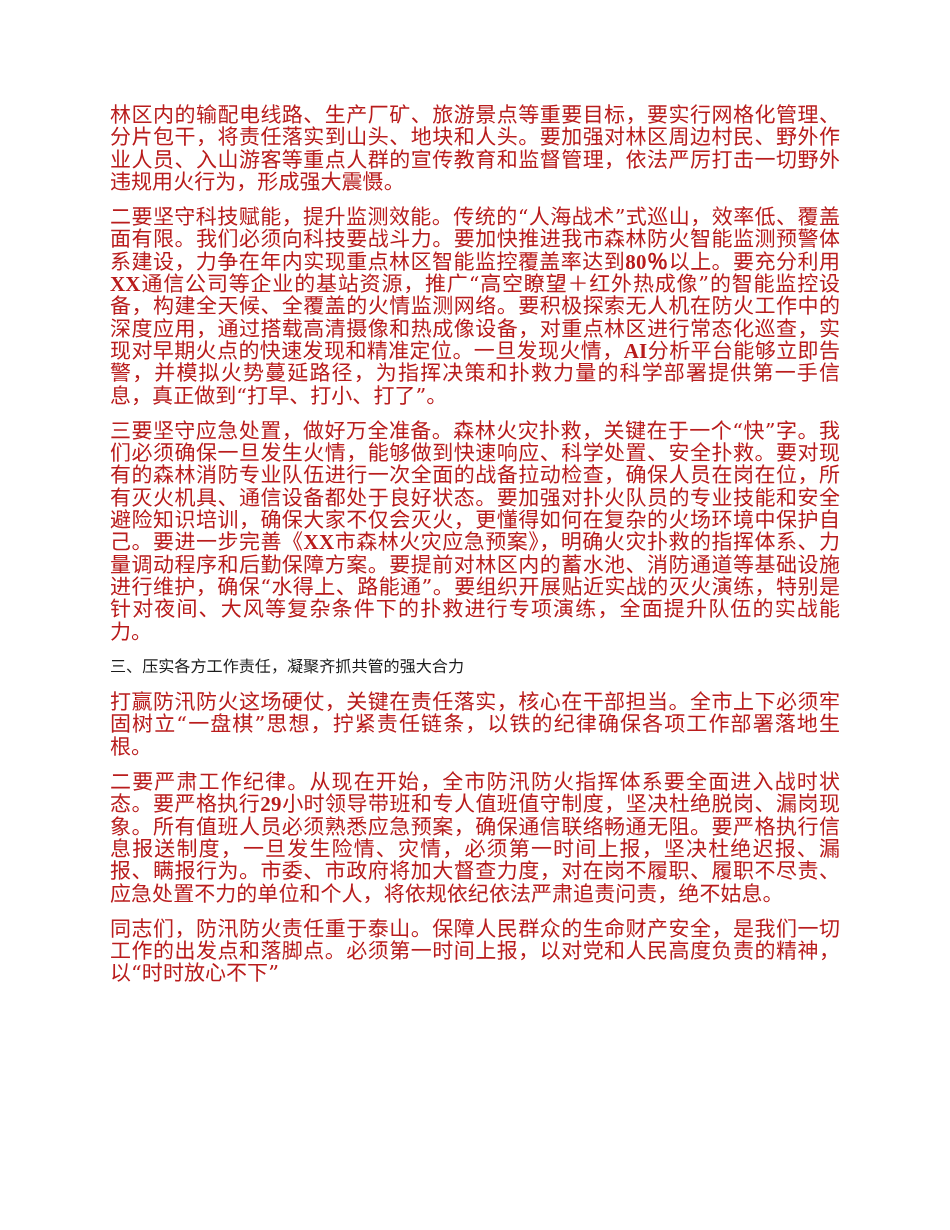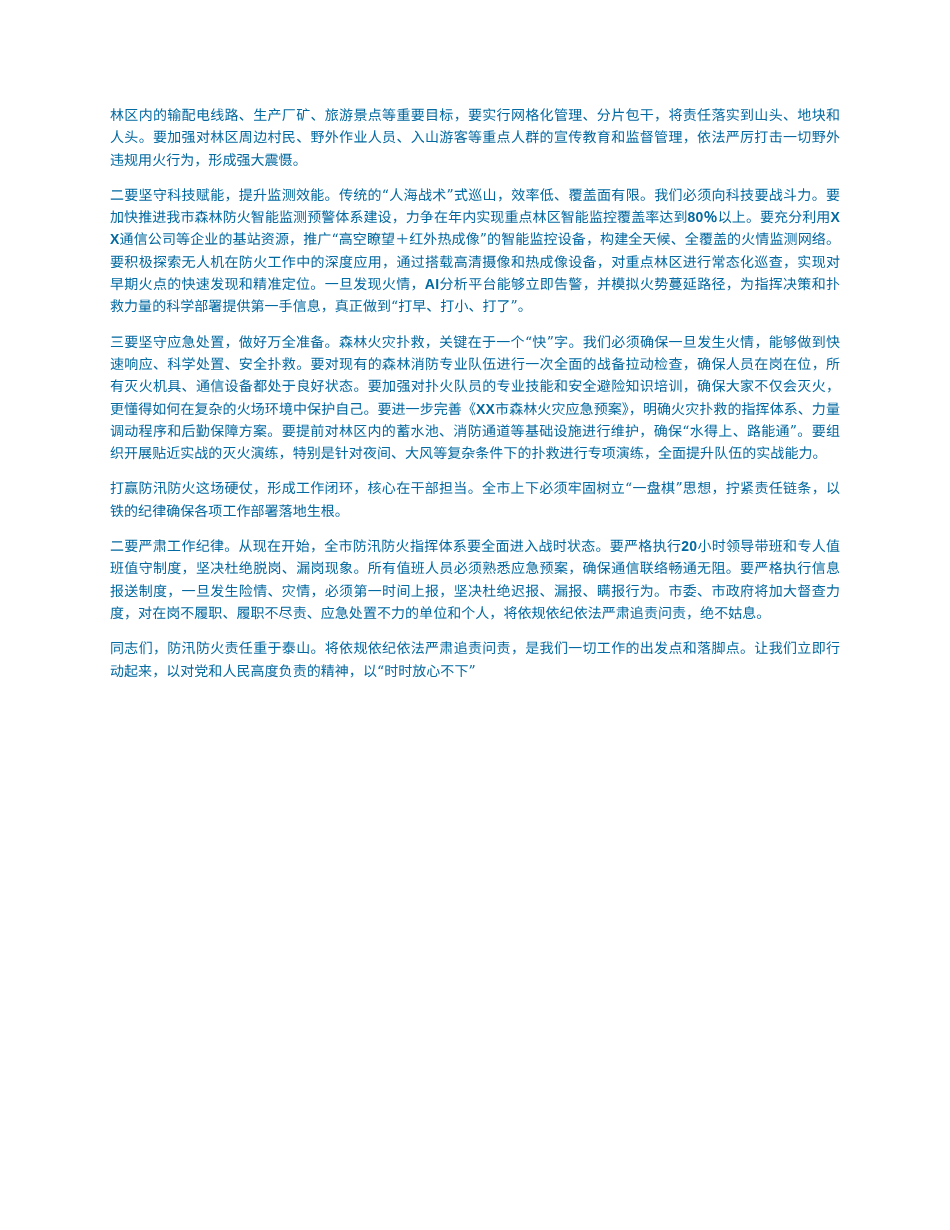--- a/index.html
+++ b/index.html
@@ -20,53 +20,54 @@
     width: 950px;
     height: 1230px;
     padding: 104px 110px 60px 110px;
     background: #ffffff;
   }
   .doc-body {
     width: 730px;
   }
   p.para {
     margin: 0 0 13px 0;
-    font-size: 14px;
+    font-size: 21px;
     line-height: 22.3px;
     text-align: justify;
     text-justify: inter-ideograph;
     letter-spacing: 0.05px;
     word-break: break-all;
-    color: #0369a1;
+    color: #b91c1c;
     font-family: "DejaVu Serif", "Liberation Serif", serif;
     text-indent: 0;
   }
   p.para:last-child {
     margin-bottom: 0;
   }
   p.heading {
     margin: 0 0 13px 0;
     font-size: 16.1px;
     line-height: 22.3px;
     text-align: left;
     color: #1c1c1c;
     font-family: "DejaVu Serif", "Liberation Serif", serif;
   }
   
   .lat {
-    font-family: Liberation Sans, sans-serif;
+    font-family: Liberation Serif, serif;
     font-weight: 700;
     letter-spacing: 0.2px;
   }
 </style>
 </head>
 <body>
 
 <div class="page">
   <div class="doc-body" id="doc-body">
       <p class="para">林区内的输配电线路、生产厂矿、旅游景点等重要目标，要实行网格化管理、分片包干，将责任落实到山头、地块和人头。要加强对林区周边村民、野外作业人员、入山游客等重点人群的宣传教育和监督管理，依法严厉打击一切野外违规用火行为，形成强大震慑。</p>
       <p class="para">二要坚守科技赋能，提升监测效能。传统的“人海战术”式巡山，效率低、覆盖面有限。我们必须向科技要战斗力。要加快推进我市森林防火智能监测预警体系建设，力争在年内实现重点林区智能监控覆盖率达到<span class="lat">80％</span>以上。要充分利用<span class="lat">XX</span>通信公司等企业的基站资源，推广“高空瞭望＋红外热成像”的智能监控设备，构建全天候、全覆盖的火情监测网络。要积极探索无人机在防火工作中的深度应用，通过搭载高清摄像和热成像设备，对重点林区进行常态化巡查，实现对早期火点的快速发现和精准定位。一旦发现火情，<span class="lat">AI</span>分析平台能够立即告警，并模拟火势蔓延路径，为指挥决策和扑救力量的科学部署提供第一手信息，真正做到“打早、打小、打了”。</p>
       <p class="para">三要坚守应急处置，做好万全准备。森林火灾扑救，关键在于一个“快”字。我们必须确保一旦发生火情，能够做到快速响应、科学处置、安全扑救。要对现有的森林消防专业队伍进行一次全面的战备拉动检查，确保人员在岗在位，所有灭火机具、通信设备都处于良好状态。要加强对扑火队员的专业技能和安全避险知识培训，确保大家不仅会灭火，更懂得如何在复杂的火场环境中保护自己。要进一步完善《<span class="lat">XX</span>市森林火灾应急预案》，明确火灾扑救的指挥体系、力量调动程序和后勤保障方案。要提前对林区内的蓄水池、消防通道等基础设施进行维护，确保“水得上、路能通”。要组织开展贴近实战的灭火演练，特别是针对夜间、大风等复杂条件下的扑救进行专项演练，全面提升队伍的实战能力。</p>
-      <p class="para">打赢防汛防火这场硬仗，形成工作闭环，核心在干部担当。全市上下必须牢固树立“一盘棋”思想，拧紧责任链条，以铁的纪律确保各项工作部署落地生根。</p>
-      <p class="para">二要严肃工作纪律。从现在开始，全市防汛防火指挥体系要全面进入战时状态。要严格执行<span class="lat">20</span>小时领导带班和专人值班值守制度，坚决杜绝脱岗、漏岗现象。所有值班人员必须熟悉应急预案，确保通信联络畅通无阻。要严格执行信息报送制度，一旦发生险情、灾情，必须第一时间上报，坚决杜绝迟报、漏报、瞒报行为。市委、市政府将加大督查力度，对在岗不履职、履职不尽责、应急处置不力的单位和个人，将依规依纪依法严肃追责问责，绝不姑息。</p>
-      <p class="para">同志们，防汛防火责任重于泰山。将依规依纪依法严肃追责问责，是我们一切工作的出发点和落脚点。让我们立即行动起来，以对党和人民高度负责的精神，以“时时放心不下”</p>
+      <p class="heading">三、压实各方工作责任，凝聚齐抓共管的强大合力</p>
+      <p class="para">打赢防汛防火这场硬仗，关键在责任落实，核心在干部担当。全市上下必须牢固树立“一盘棋”思想，拧紧责任链条，以铁的纪律确保各项工作部署落地生根。</p>
+      <p class="para">二要严肃工作纪律。从现在开始，全市防汛防火指挥体系要全面进入战时状态。要严格执行<span class="lat">29</span>小时领导带班和专人值班值守制度，坚决杜绝脱岗、漏岗现象。所有值班人员必须熟悉应急预案，确保通信联络畅通无阻。要严格执行信息报送制度，一旦发生险情、灾情，必须第一时间上报，坚决杜绝迟报、漏报、瞒报行为。市委、市政府将加大督查力度，对在岗不履职、履职不尽责、应急处置不力的单位和个人，将依规依纪依法严肃追责问责，绝不姑息。</p>
+      <p class="para">同志们，防汛防火责任重于泰山。保障人民群众的生命财产安全，是我们一切工作的出发点和落脚点。必须第一时间上报，以对党和人民高度负责的精神，以“时时放心不下”</p>
     </div>
 </div>
 
 </body></html>

